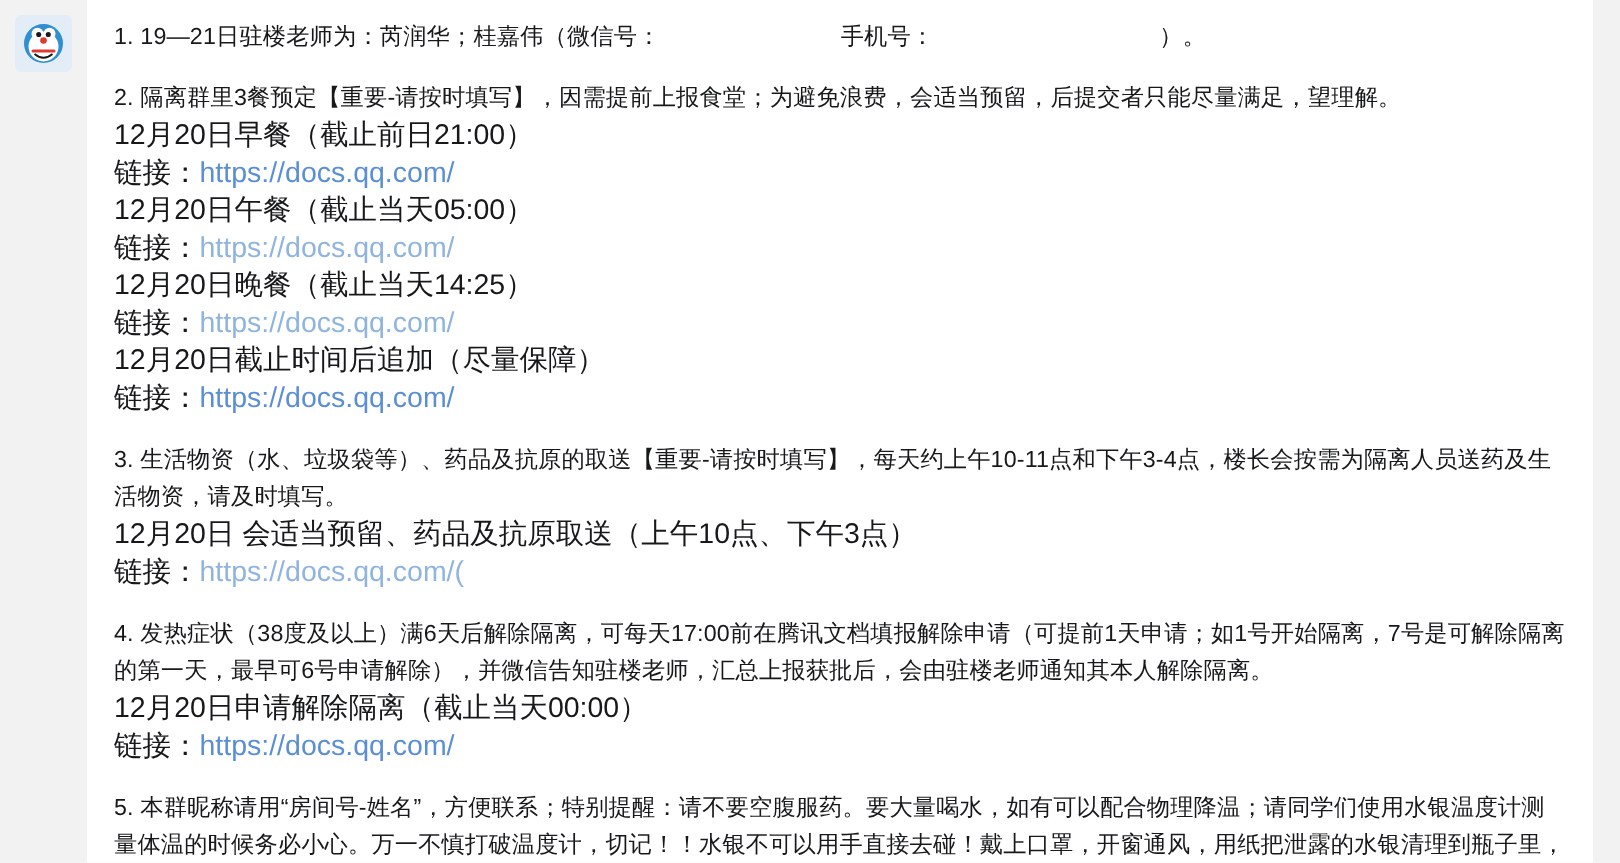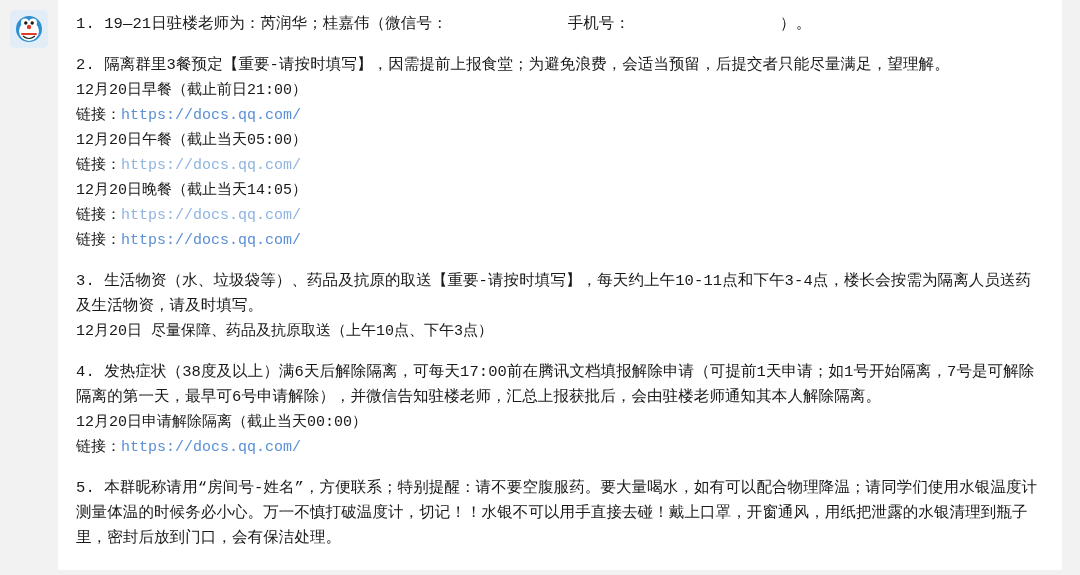--- a/index.html
+++ b/index.html
@@ -11,21 +11,20 @@
     width: 1080px;
     height: 575px;
     font-family: "Liberation Sans", "DejaVu Sans", sans-serif;
     overflow: hidden;
   }
   .screen {
     position: relative;
     width: 1080px;
     height: 575px;
     background: #f2f2f2;
-    font-family: Liberation Mono, monospace;
   }
   .avatar {
     position: absolute;
     left: 10px;
     top: 10px;
     width: 38px;
     height: 38px;
     border-radius: 5px;
     background: #dfe9f5;
     overflow: hidden;
@@ -44,21 +43,21 @@
   .para {
     font-size: 15.5px;
     line-height: 25px;
     color: #17181a;
     letter-spacing: 0.1px;
     white-space: pre-wrap;
     word-break: break-word;
   }
   .para.spaced { margin-top: 16px; }
   .line {
-    font-size: 15px;
+    font-size: 19px;
     line-height: 25px;
     color: #17181a;
   }
   .link {
     color: #5a8fd6;
     text-decoration: none;
     cursor: pointer;
   }
   .blank-inline {
     display: inline-block;
@@ -102,26 +101,28 @@
 
   <div class="message-card">
 
     <div class="para"><span>1. 19—21日驻楼老师为：芮润华；桂嘉伟（微信号：</span><span class="blank-inline"></span><span>手机号：</span><span class="blank-inline-wide"></span><span>）。</span></div>
 
     <div class="para spaced">2. 隔离群里3餐预定【重要-请按时填写】，因需提前上报食堂；为避免浪费，会适当预留，后提交者只能尽量满足，望理解。</div>
     <div class="line">12月20日早餐（截止前日21:00）</div>
     <div class="line"><span>链接：</span><span class="link">https://docs.qq.com/</span></div>
     <div class="line">12月20日午餐（截止当天05:00）</div>
     <div class="line"><span>链接：</span><span class="link link-fade">https://docs.qq.com/</span></div>
-    <div class="line">12月20日晚餐（截止当天14:05）</div>
+    <div class="line">12月20日晚餐（截止当天14:25）</div>
     <div class="line"><span>链接：</span><span class="link link-fade">https://docs.qq.com/</span></div>
+    <div class="line">12月20日截止时间后追加（尽量保障）</div>
     <div class="line"><span>链接：</span><span class="link">https://docs.qq.com/</span></div>
 
     <div class="para spaced">3. 生活物资（水、垃圾袋等）、药品及抗原的取送【重要-请按时填写】，每天约上午10-11点和下午3-4点，楼长会按需为隔离人员送药及生活物资，请及时填写。</div>
-    <div class="line">12月20日 尽量保障、药品及抗原取送（上午10点、下午3点）</div>
+    <div class="line">12月20日 会适当预留、药品及抗原取送（上午10点、下午3点）</div>
+    <div class="line"><span>链接：</span><span class="link link-fade">https://docs.qq.com/(</span></div>
 
     <div class="para spaced">4. 发热症状（38度及以上）满6天后解除隔离，可每天17:00前在腾讯文档填报解除申请（可提前1天申请；如1号开始隔离，7号是可解除隔离的第一天，最早可6号申请解除），并微信告知驻楼老师，汇总上报获批后，会由驻楼老师通知其本人解除隔离。</div>
     <div class="line">12月20日申请解除隔离（截止当天00:00）</div>
     <div class="line"><span>链接：</span><span class="link">https://docs.qq.com/</span></div>
 
     <div class="para spaced">5. 本群昵称请用“房间号-姓名”，方便联系；特别提醒：请不要空腹服药。要大量喝水，如有可以配合物理降温；请同学们使用水银温度计测量体温的时候务必小心。万一不慎打破温度计，切记！！水银不可以用手直接去碰！戴上口罩，开窗通风，用纸把泄露的水银清理到瓶子里，密封后放到门口，会有保洁处理。</div>
 
   </div>
 
   <div class="right-edge-shadow"></div>

